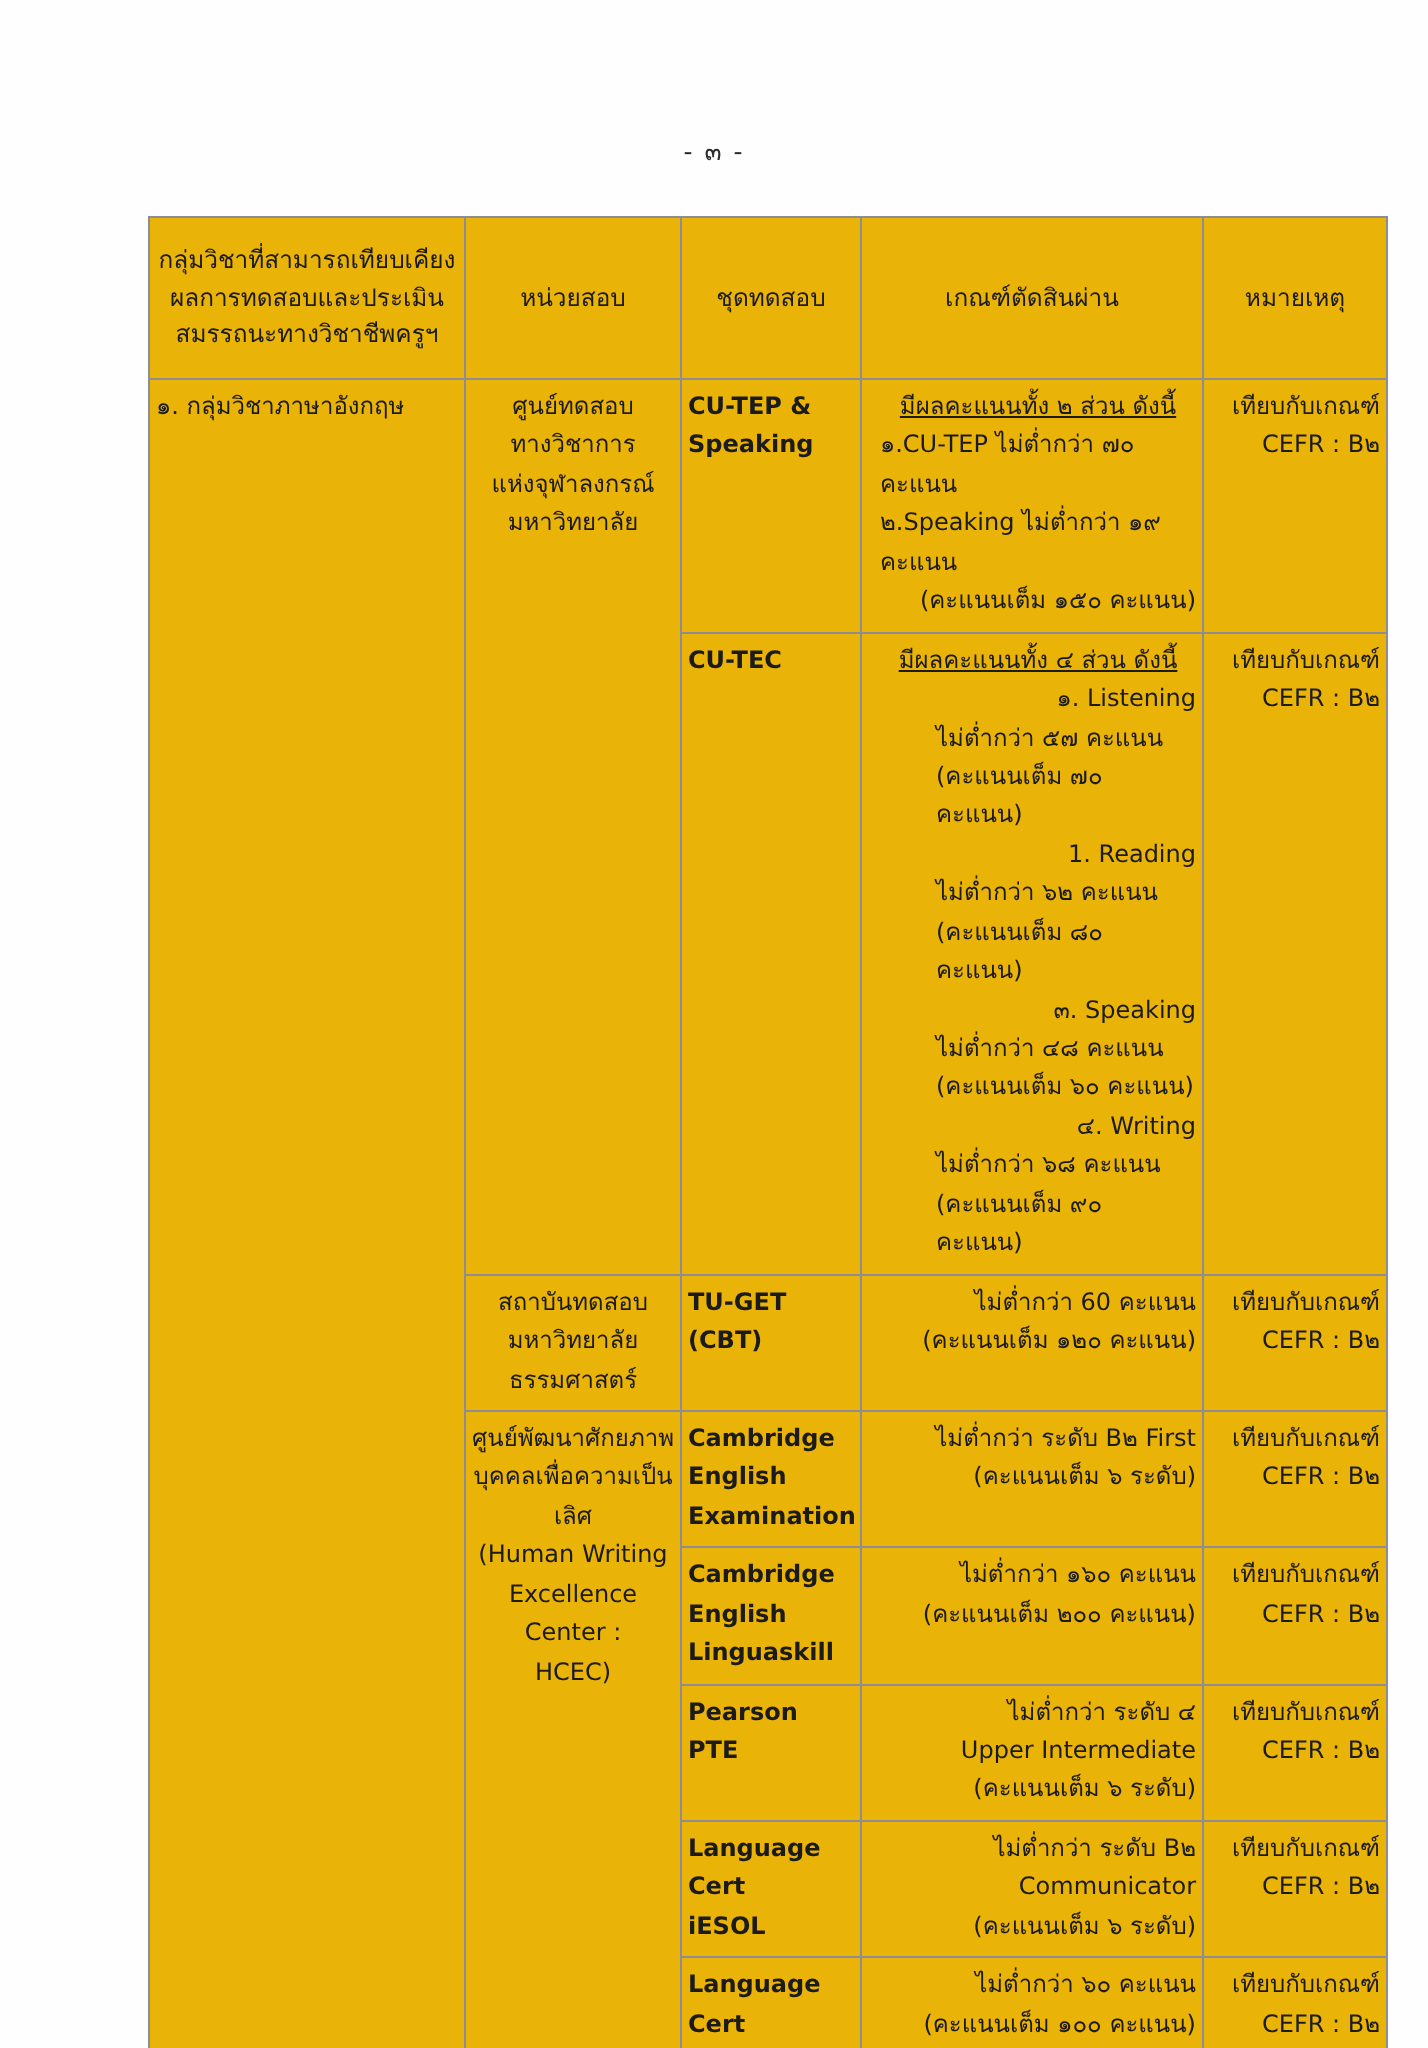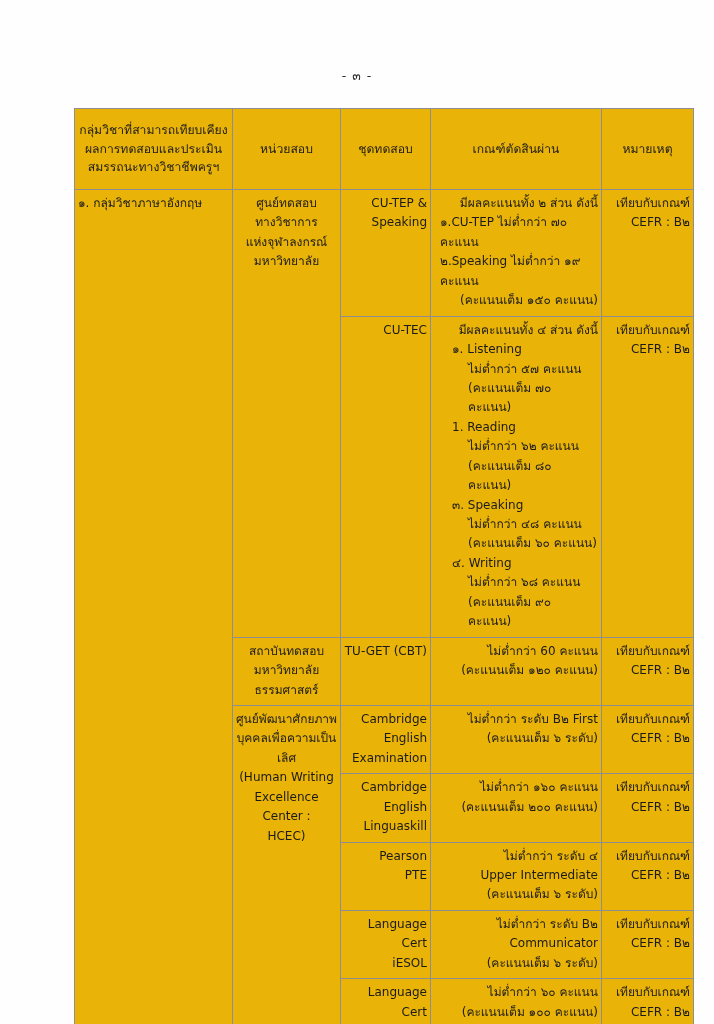--- a/index.html
+++ b/index.html
@@ -68,45 +68,46 @@
   col.c4 { width: 171px; }
   col.c5 { width: 92px; }
 
   .cell-center { text-align: center; }
   .cell-left   { text-align: left; padding-left: 8px; }
 
   .hdr-line { display: block; }
 
   .crit-head {
     display: block;
-    text-align: right;
+    text-align: center;
     padding-left: 6px;
+    text-decoration: underline;
   }
   .crit-line {
     display: block;
     text-align: left;
     padding-left: 6px;
   }
   .crit-center {
     display: block;
     text-align: right;
   }
   .sub-item {
     display: block;
-    text-align: left;
+    text-align: right;
     padding-left: 18px;
   }
   .sub-detail {
     display: block;
     text-align: left;
     padding-left: 34px;
   }
   .unit-line { display: block; }
   .note-line { display: block; text-align: right; }
-  .test-line { display: block; text-align: right; }
+  .test-line { display: block; text-align: left; font-weight: bold; }
 
   .row-tall td { padding-bottom: 7px; }
 </style>
 </head>
 <body>
 
 <div class="page">
 
   <div class="page-number">- ๓ -</div>
 

